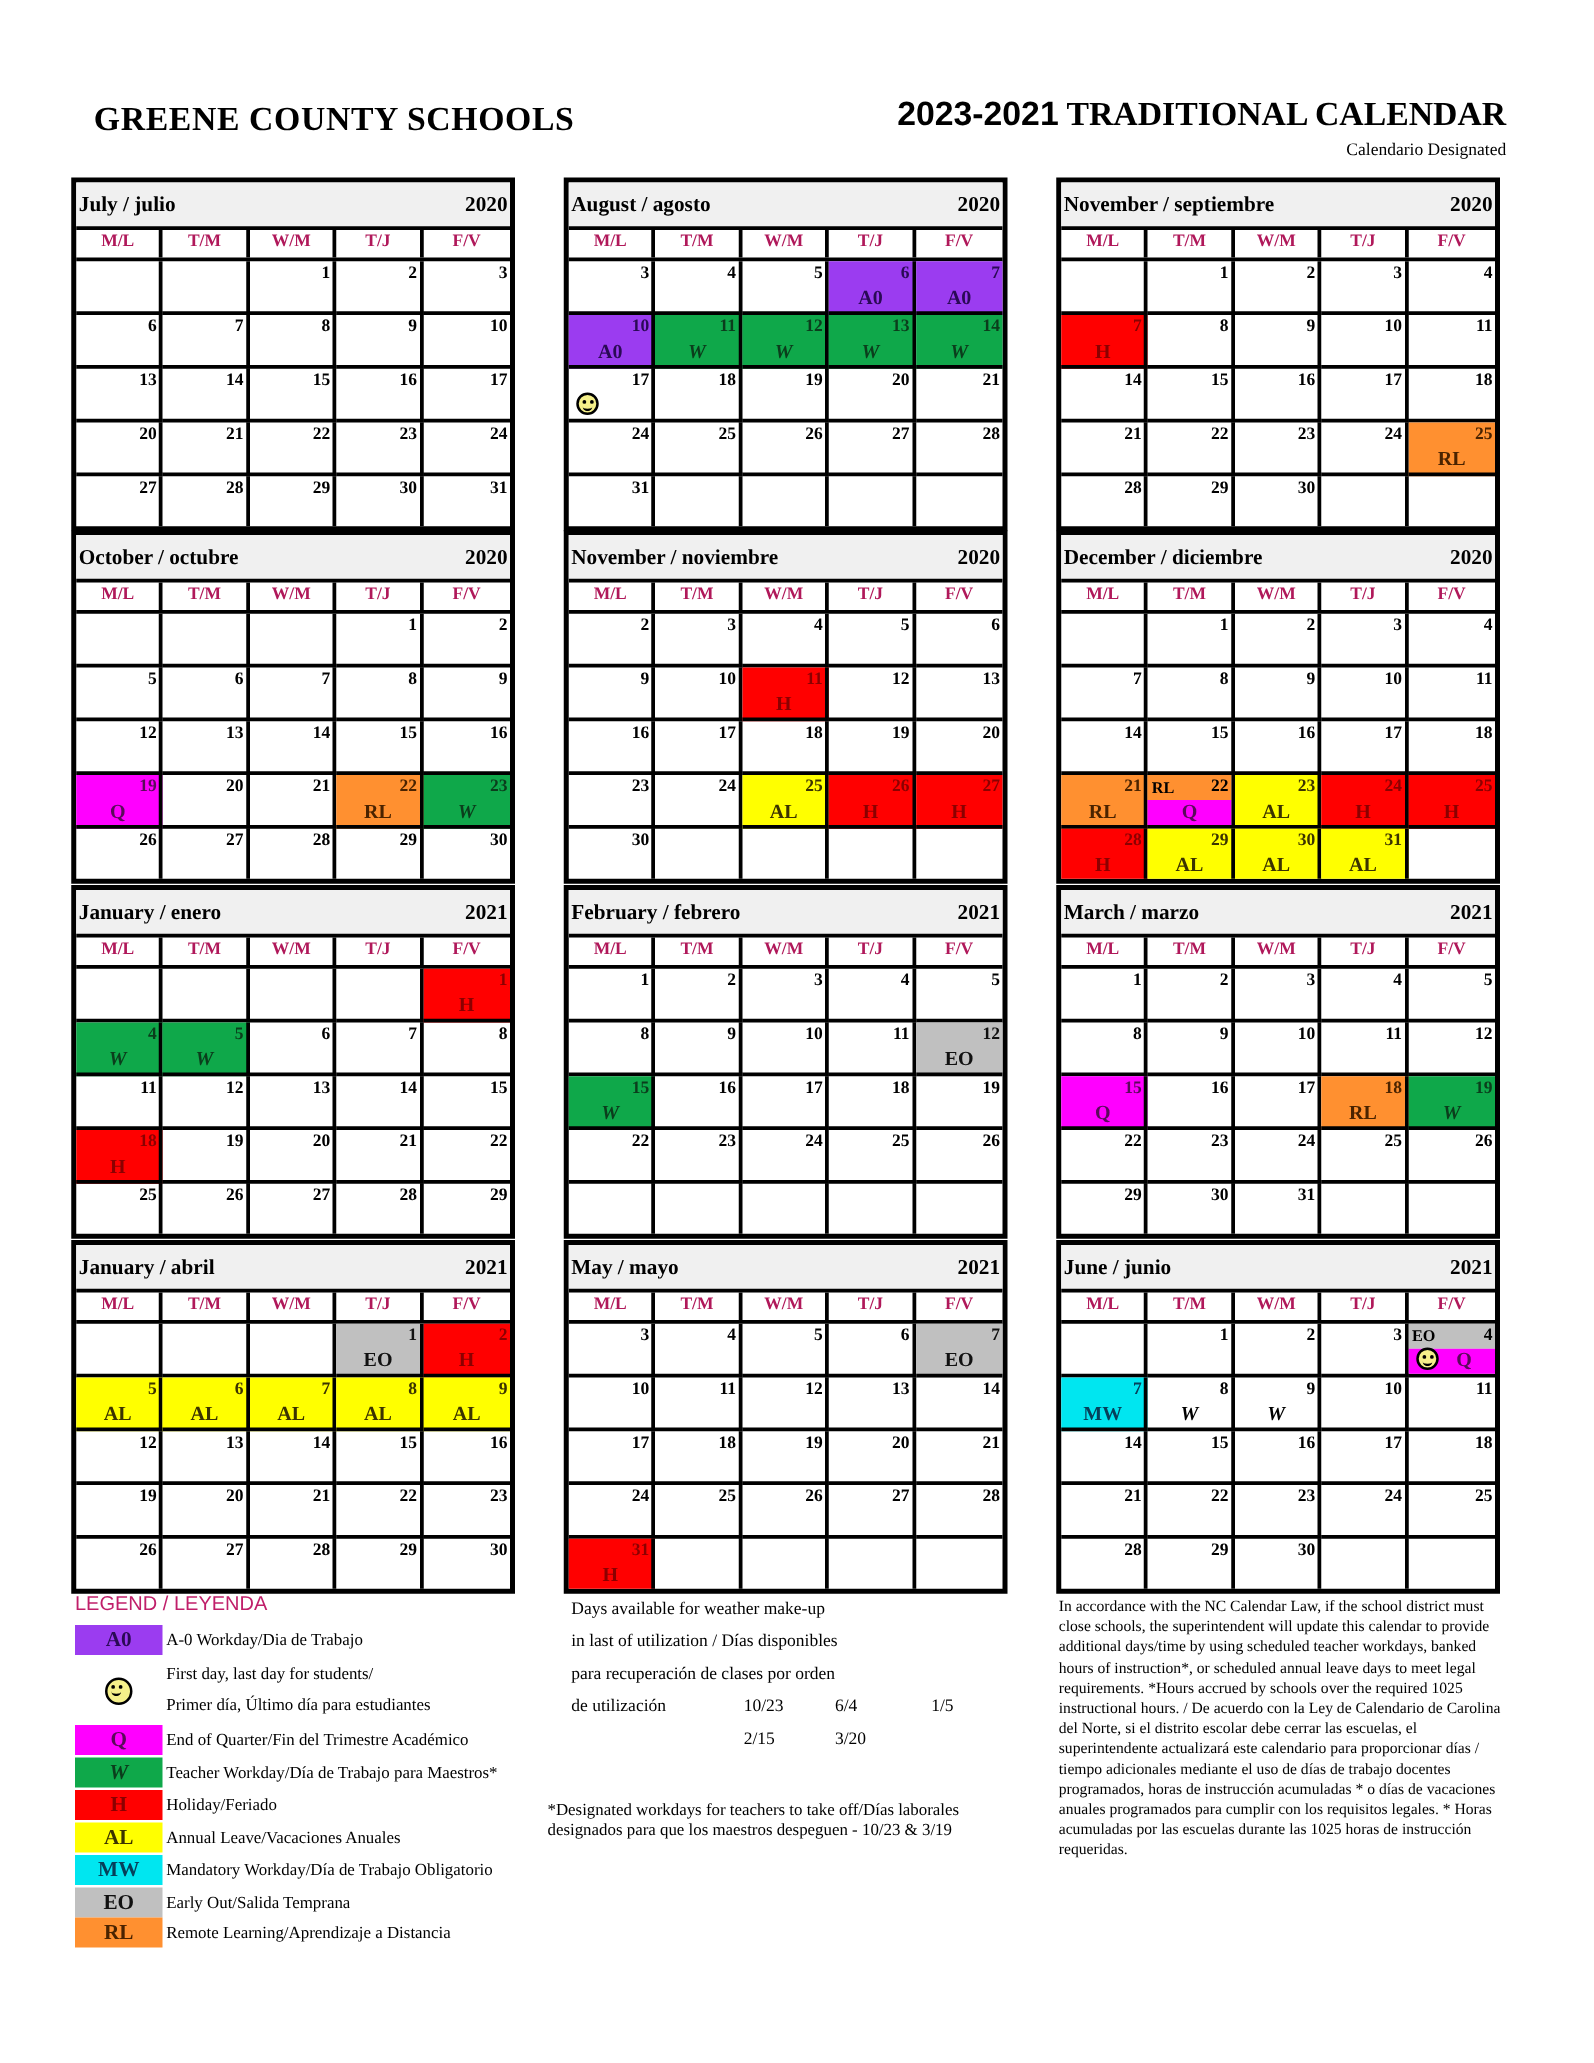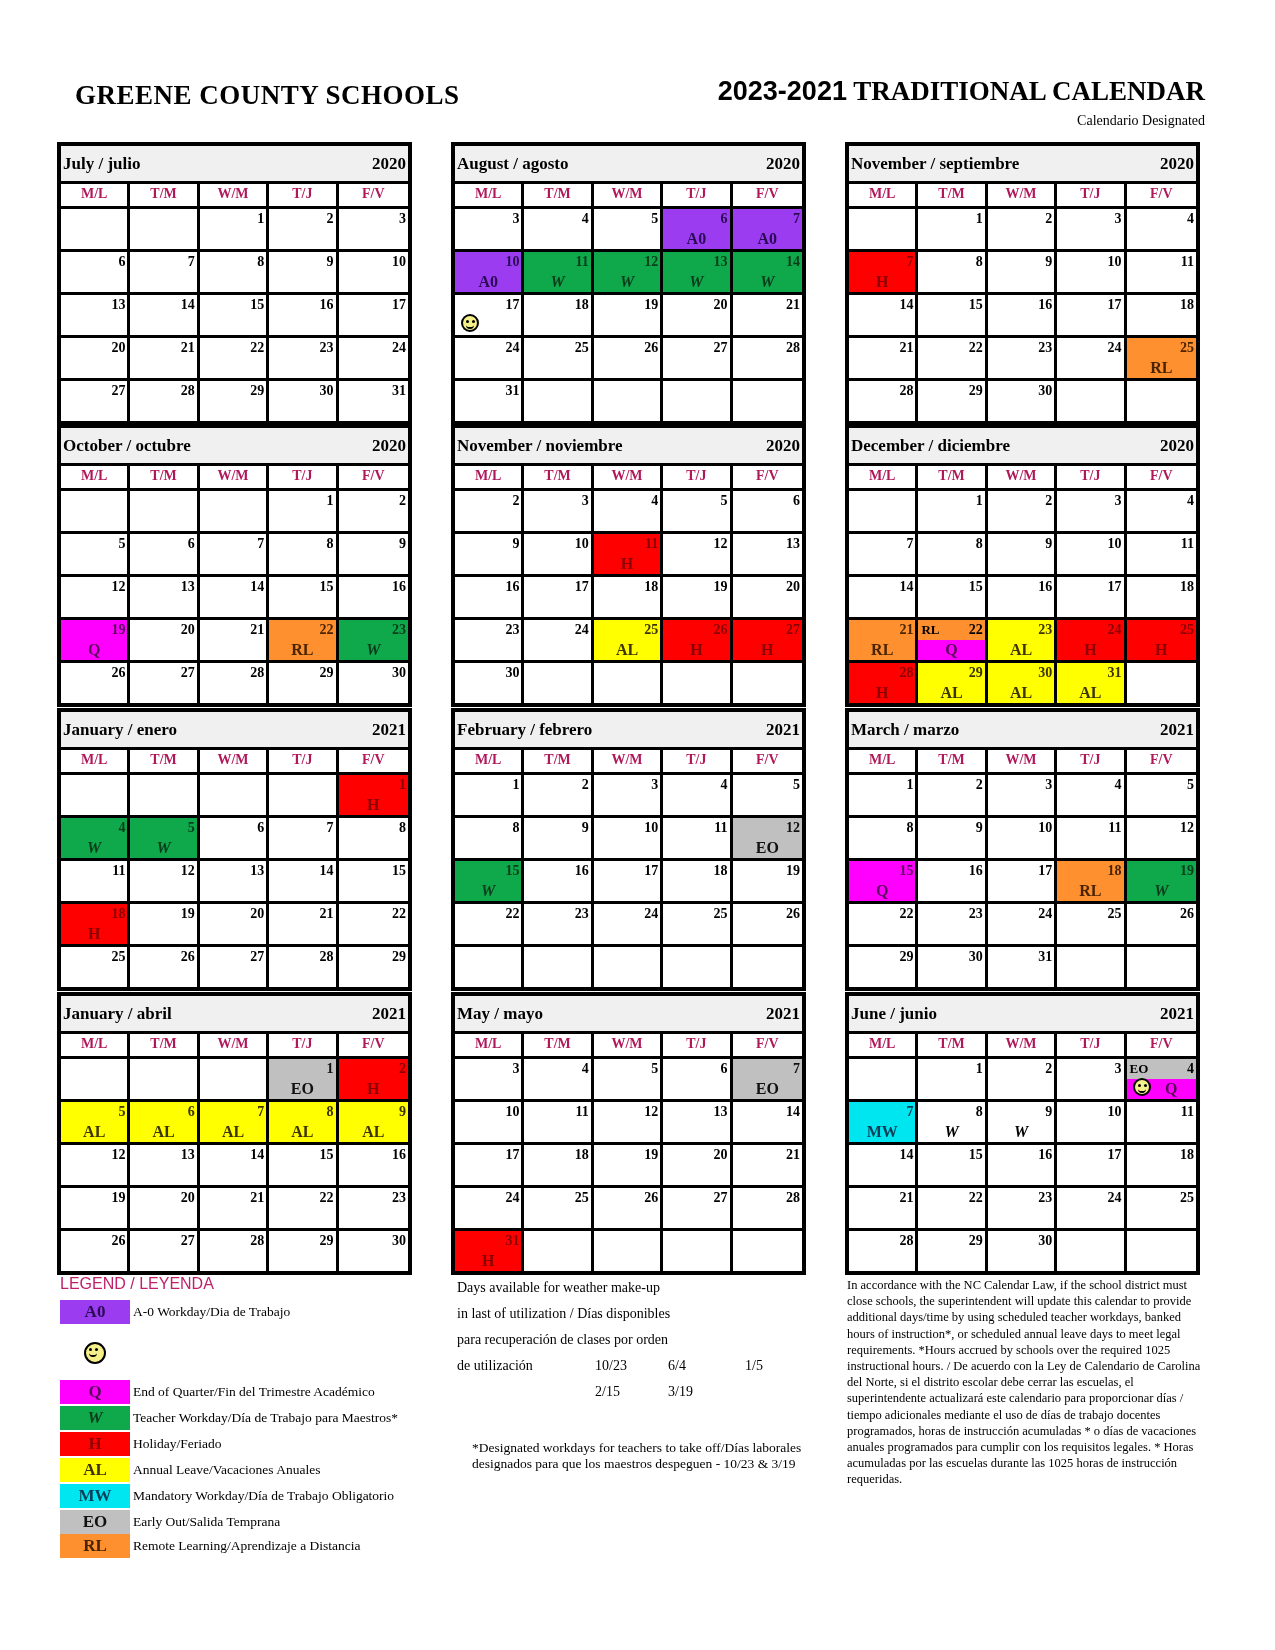--- a/index.html
+++ b/index.html
@@ -24,21 +24,21 @@
   .smile::after { content:""; position:absolute; left:3px; top:7px; width:8px; height:4px; border-bottom:2px solid #000; border-radius:0 0 6px 6px; }
   .split-top { position:absolute; left:0; right:0; top:0; height:50%; }
   .split-bot { position:absolute; left:0; right:0; bottom:0; height:50%; }
   .toplabel { position:absolute; left:3px; top:2px; font-weight:bold; font-size:13px; }
   .legend-title { position:absolute; left:60px; top:1275px; font-family:"Liberation Sans", sans-serif; font-size:16px; color:#c01f6a; }
   .legend-row { position:absolute; left:60px; height:24px; display:flex; align-items:center; }
   .legend-sw { width:70px; height:24px; display:flex; align-items:center; justify-content:center; font-weight:bold; font-size:17px; }
   .legend-txt { margin-left:3px; font-size:13.5px; }
   .notes-mid { position:absolute; left:457px; top:1275px; font-size:14px; line-height:26px; }
   .notes-right { position:absolute; left:847px; top:1277px; width:360px; font-size:12.5px; line-height:16.2px; }
-  .foot-mid { position:absolute; left:472px; top:1440px; width:360px; font-size:13.5px; line-height:16px; }
+  .foot-mid { position:absolute; left:438px; top:1440px; width:360px; font-size:13.5px; line-height:16px; }
 </style>
 </head>
 <body>
 
 <div class="title-left">GREENE COUNTY SCHOOLS</div>
 <div class="title-right"><span class="yr">2023-2021</span><span> TRADITIONAL CALENDAR</span></div>
 <div class="subtitle-right">Calendario Designated</div>
 
 <div id="months">
     <div class="month" style="left: 57px; top: 142px;">
@@ -1102,20 +1102,24 @@
 
 <div class="legend-title">LEGEND  /  LEYENDA</div>
 <div id="legend">
     <div class="legend-row" style="top: 1300px;">
       <div class="legend-sw" style="background:#9b3cf0;color:#2a0a55;">A0</div>
       <div class="legend-txt">A-0 Workday/Dia de Trabajo</div>
     </div>
     <div class="legend-row" style="top: 1326px; height: 50px;">
       <div class="legend-sw" style="height:50px;position:relative">
         <span class="smile" style="position:absolute;left:24px;top:16px;bottom:auto;width:22px;height:22px"></span>
+      </div>
+      <div class="legend-txt" style="line-height:25px">
+        <div>First day, last day for students/</div>
+        <div>Primer día, Último día para estudiantes</div>
       </div>
     </div>
     <div class="legend-row" style="top: 1380px;">
       <div class="legend-sw" style="background:#ff00ff;color:#5a0a5a;">Q</div>
       <div class="legend-txt">End of Quarter/Fin del Trimestre Académico</div>
     </div>
     <div class="legend-row" style="top: 1406px;">
       <div class="legend-sw" style="background:#0fa84a;color:#0b3d1c;font-style:italic;">W</div>
       <div class="legend-txt">Teacher Workday/Día de Trabajo para Maestros*</div>
     </div>
@@ -1146,18 +1150,18 @@
   <div>in last of utilization / Días disponibles</div>
   <div>para recuperación de clases por orden</div>
   <div style="position:relative;">
     <span>de utilización</span>
     <span style="position:absolute;left:138px">10/23</span>
     <span style="position:absolute;left:211px">6/4</span>
     <span style="position:absolute;left:288px">1/5</span>
   </div>
   <div style="position:relative;height:26px;">
     <span style="position:absolute;left:138px">2/15</span>
-    <span style="position:absolute;left:211px">3/19</span>
+    <span style="position:absolute;left:211px">3/20</span>
   </div>
 </div>
 <div class="foot-mid">*Designated workdays for teachers to  take off/Días laborales designados para que los maestros despeguen - 10/23 &amp; 3/19</div>
 
 <div class="notes-right">In accordance with the NC Calendar Law, if the school district must close schools, the  superintendent will update this calendar to provide additional days/time by using scheduled teacher workdays, banked hours of instruction*, or scheduled annual leave days to meet legal requirements. *Hours accrued by schools over the required 1025 instructional hours.  / De acuerdo con la Ley de Calendario de Carolina del Norte, si el distrito escolar debe cerrar las escuelas, el superintendente actualizará este calendario para proporcionar días / tiempo adicionales mediante el uso de días de trabajo docentes programados, horas de instrucción acumuladas * o días de vacaciones anuales programados para cumplir con los requisitos legales. * Horas acumuladas por las escuelas durante las 1025 horas de instrucción requeridas.</div>
 
 </body></html>

